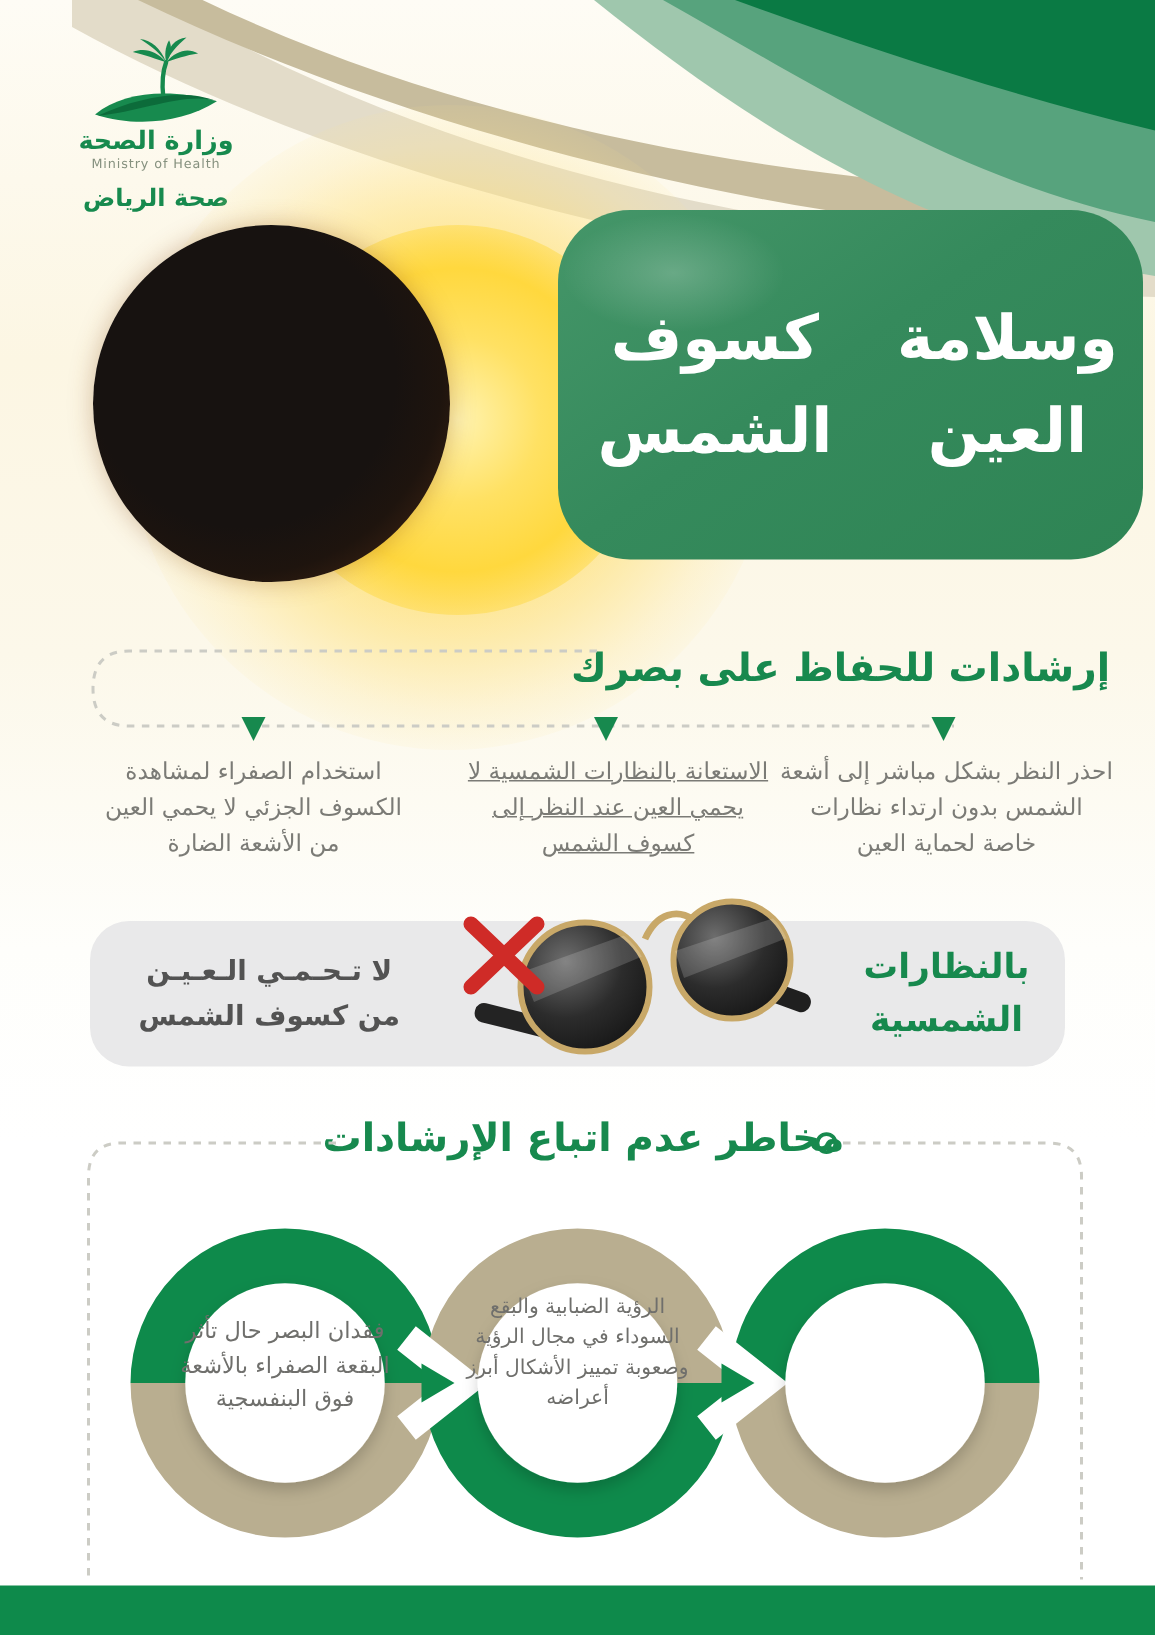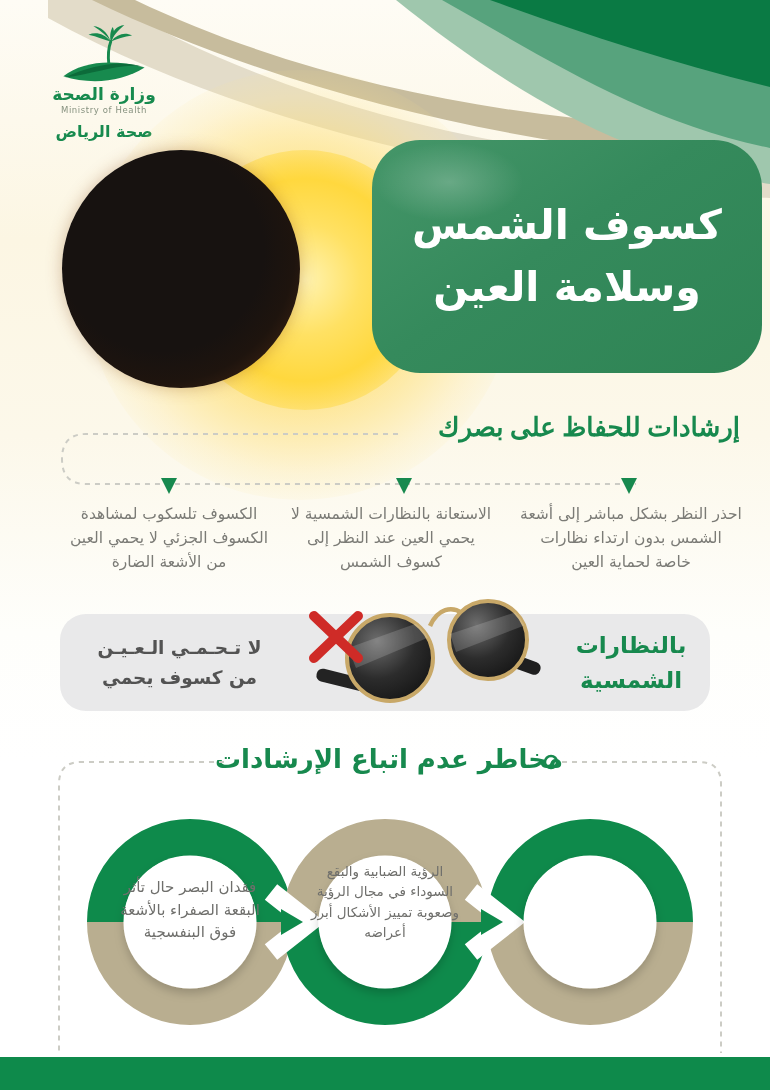--- a/index.html
+++ b/index.html
@@ -20,32 +20,32 @@
   .sun-halo{left:85px;top:70px;width:430px;height:430px;border-radius:50%;
     background:radial-gradient(circle,rgba(255,215,90,.9) 0%,rgba(255,220,100,.6) 40%,rgba(255,228,140,.25) 62%,rgba(255,235,170,0) 75%);}
   .sun-core{left:175px;top:150px;width:260px;height:260px;border-radius:50%;
     background:radial-gradient(circle,#fff3b0 0%,#ffe163 30%,#ffd83e 55%,rgba(255,216,62,0) 85%);}
   .moon{left:62px;top:150px;width:238px;height:238px;border-radius:50%;
     background:radial-gradient(circle at 42% 42%,#171210 52%,#1e140e 68%,#3c2212 85%,#6f3a17 96%,#8a4d1e 100%);
     box-shadow:0 0 16px rgba(140,80,30,.35);}
   
   .hero{left:372px;top:140px;width:390px;height:233px;border-radius:48px;
     background:linear-gradient(145deg,#459669 0%,#358a5c 45%,#2e8454 100%);
-    display:flex;flex-direction:column;justify-content:center;align-items:center;}
+    display:flex;flex-direction:row;justify-content:center;align-items:center;}
   .hero::before{content:"";position:absolute;left:2px;top:2px;width:150px;height:80px;border-radius:50%;
     background:radial-gradient(ellipse,rgba(255,255,255,.22),transparent 70%);}
   .hero .t{color:#ffffff;font-weight:bold;font-size:41px;line-height:1.5;direction:rtl;text-align:center;}
   
   .h-green{color:#17894e;font-weight:bold;font-size:26px;direction:rtl;}
-  .head1{right:30px;top:412px;font-family:Liberation Serif, serif;}
+  .head1{right:30px;top:431px;}
   .head2{left:4px;top:744px;width:100%;text-align:center;}
   
   .col{top:502px;font-size:15.5px;color:#7b7b76;line-height:1.55;text-align:center;direction:rtl;}
   .col.c0{left:520px;width:222px;}
-  .col.c1{left:283px;width:216px;}
+  .col.c1{left:304px;width:216px;text-decoration:underline;}
   .col.c2{left:58px;width:222px;}
   
   .banner{left:60px;top:614px;width:650px;height:97px;border-radius:26px;background:#e9e9ea;}
   .banner-label{right:78px;top:628px;width:122px;text-align:center;color:#17894e;font-weight:bold;font-size:23px;line-height:1.5;direction:rtl;}
   .banner-caption{left:72px;top:633px;width:215px;text-align:center;color:#535353;font-weight:bold;font-size:18.5px;line-height:1.62;direction:rtl;}
   .glasses{left:298px;top:596px;width:255px;height:120px;}
   
   .ring-text{color:#6f6f6c;text-align:center;direction:rtl;line-height:1.5;}
   .ring-text.r0{left:512px;top:886px;width:156px;font-size:15px;}
   .ring-text.r1{left:306px;top:861px;width:158px;font-size:13.5px;}
@@ -100,21 +100,21 @@
 
   <svg class="abs" style="left:0;top:418px;" width="770" height="90" viewBox="0 0 770 90" aria-hidden="true">
     <path d="M398,16 H86 Q62,16 62,41 Q62,66 86,66 H636" fill="none" stroke="#ccccc5" stroke-width="2" stroke-dasharray="5,5"></path>
     <polygon points="161,60 177,60 169,76" fill="#17894e"></polygon>
     <polygon points="396,60 412,60 404,76" fill="#17894e"></polygon>
     <polygon points="621,60 637,60 629,76" fill="#17894e"></polygon>
   </svg>
 
   <div class="abs col c0">احذر النظر بشكل مباشر إلى أشعة الشمس بدون ارتداء نظارات خاصة لحماية العين</div>
   <div class="abs col c1">الاستعانة بالنظارات الشمسية لا يحمي العين عند النظر إلى كسوف الشمس</div>
-  <div class="abs col c2">الكسوف تلسكوب لمشاهدة الكسوف الجزئي لا يحمي العين من الأشعة الضارة</div>
+  <div class="abs col c2">استخدام الصفراء لمشاهدة الكسوف الجزئي لا يحمي العين من الأشعة الضارة</div>
 
   <div class="abs banner"></div>
   <div class="abs banner-label">
     <div>بالنظارات</div>
     <div>الشمسية</div>
   </div>
   <svg class="abs glasses" viewBox="0 0 255 120" aria-hidden="true">
     <defs>
       <radialGradient id="lensG" cx="35%" cy="30%" r="80%">
         <stop offset="0%" stop-color="#6d6d6d"></stop>
@@ -139,21 +139,21 @@
     <g clip-path="url(#clipR)">
         <path d="M152,38 L224,14 L230,28 L158,56 Z" fill="rgba(255,255,255,.16)"></path>
       </g>
     <g stroke="#cf2b27" stroke-width="10" stroke-linecap="round">
       <line x1="16" y1="20" x2="60" y2="62"></line>
       <line x1="60" y1="20" x2="16" y2="62"></line>
     </g>
   </svg>
   <div class="abs banner-caption">
     <div>لا تـحـمـي الـعـيـن</div>
-    <div>من كسوف يحمي</div>
+    <div>من كسوف الشمس</div>
   </div>
 
   <div class="abs h-green head2">مخاطر عدم اتباع الإرشادات</div>
 
   <svg class="abs" style="left:0;top:735px;" width="770" height="330" viewBox="0 0 770 330" aria-hidden="true">
     <circle cx="551" cy="27" r="6" fill="none" stroke="#17894e" stroke-width="2.5"></circle>
     <path d="M562,27 H699 Q721,27 721,49 V318" fill="none" stroke="#ccccc5" stroke-width="2" stroke-dasharray="5,5"></path>
     <path d="M224,27 H81 Q59,27 59,49 V318" fill="none" stroke="#ccccc5" stroke-width="2" stroke-dasharray="5,5"></path>
   </svg>
 

